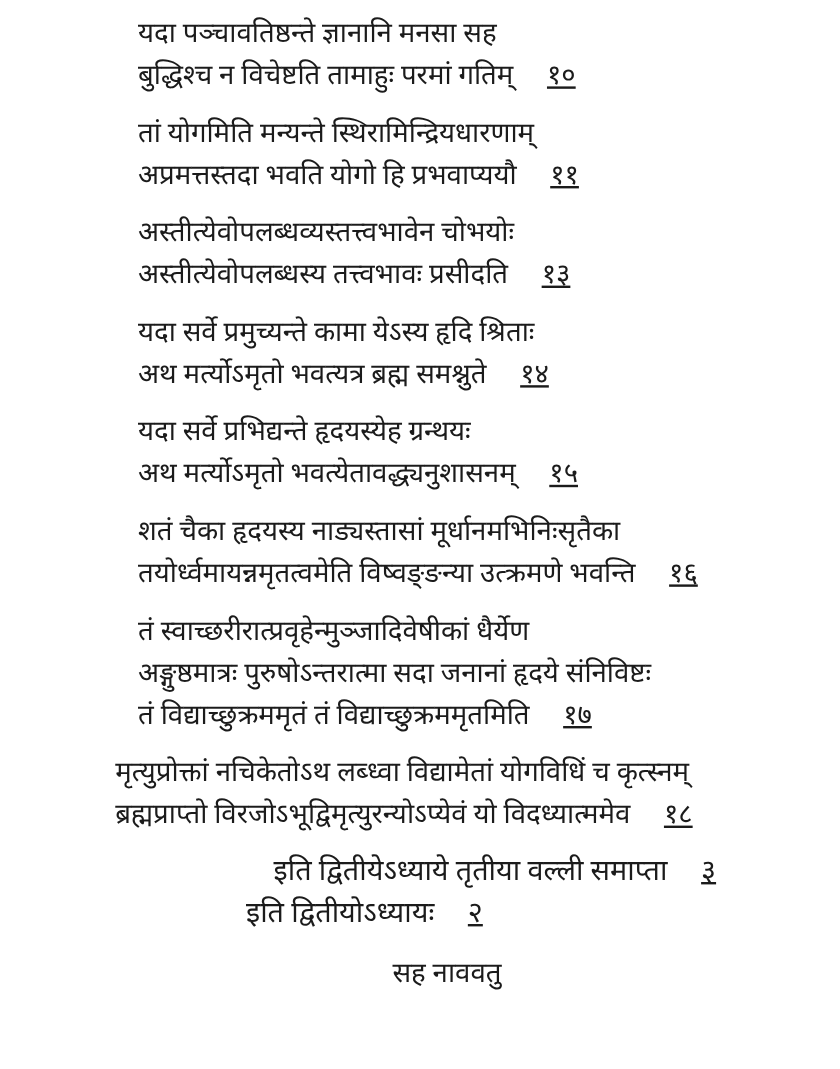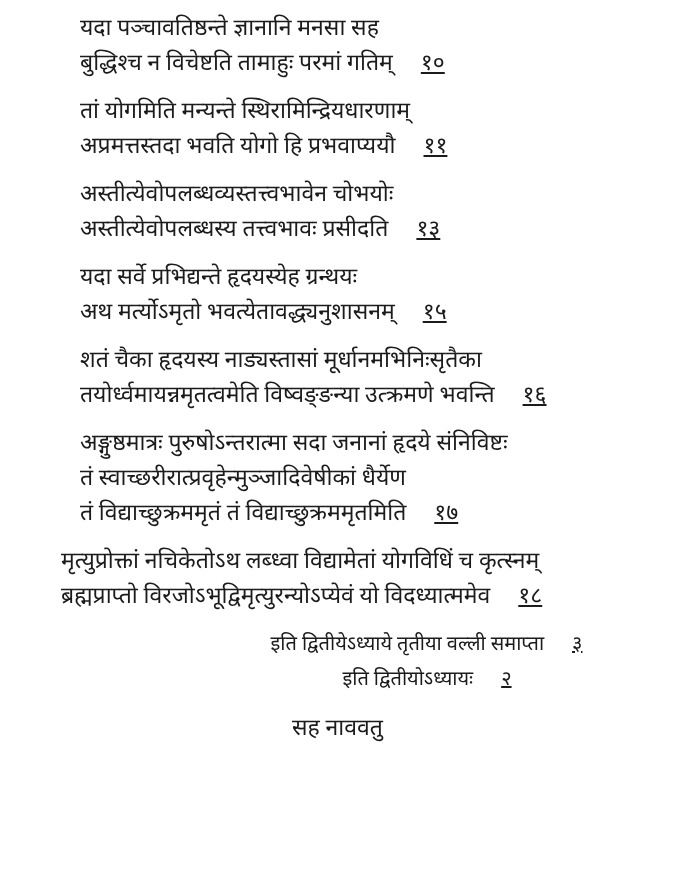--- a/index.html
+++ b/index.html
@@ -11,21 +11,21 @@
     width: 700px;
     height: 891px;
     overflow: hidden;
     font-family: "Liberation Serif", "DejaVu Serif", serif;
     color: #1b1b1b;
   }
   .page {
     box-sizing: border-box;
     width: 700px;
     height: 891px;
-    padding: 10px 40px 0 80px;
+    padding: 10px 40px 0 115px;
     background: #ffffff;
   }
   .verse {
     margin: 0 0 13px 0;
   }
   .line {
     font-size: 23px;
     line-height: 35px;
     white-space: nowrap;
   }
@@ -35,27 +35,26 @@
     text-decoration: underline;
   }
   
   .outdent {
     margin-left: -19px;
   }
   .verse-last {
     margin-bottom: 13px;
   }
   .colophon-line {
-    font-size: 20px;
+    font-size: 24px;
     line-height: 35px;
     white-space: nowrap;
-    text-align: center;
   }
   .colophon-valli   { margin-left: 113px; }
-  .colophon-adhyaya { margin-left: 114px; }
+  .colophon-adhyaya { margin-left: 90px; }
   .benediction {
     font-size: 23px;
     line-height: 35px;
     margin-left: 212px;
     margin-top: 14px;
     white-space: nowrap;
   }
 </style>
 </head>
 <body>
@@ -71,34 +70,38 @@
     <div class="line"><span>तां योगमिति मन्यन्ते स्थिरामिन्द्रियधारणाम्</span></div>
     <div class="line"><span>अप्रमत्तस्तदा भवति योगो हि प्रभवाप्ययौ</span><span class="vnum">११</span></div>
   </div>
 
 
   <div class="verse">
     <div class="line"><span>अस्तीत्येवोपलब्धव्यस्तत्त्वभावेन चोभयोः</span></div>
     <div class="line"><span>अस्तीत्येवोपलब्धस्य तत्त्वभावः प्रसीदति</span><span class="vnum">१३</span></div>
   </div>
 
+  <div class="verse">
+    <div class="line"><span>यदा सर्वे प्रमुच्यन्ते कामा येऽस्य हृदि श्रिताः</span></div>
+    <div class="line"><span>अथ मर्त्योऽमृतो भवत्यत्र ब्रह्म समश्नुते</span><span class="vnum">१४</span></div>
+  </div>
 
   <div class="verse">
     <div class="line"><span>यदा सर्वे प्रभिद्यन्ते हृदयस्येह ग्रन्थयः</span></div>
     <div class="line"><span>अथ मर्त्योऽमृतो भवत्येतावद्ध्यनुशासनम्</span><span class="vnum">१५</span></div>
   </div>
 
   <div class="verse">
     <div class="line"><span>शतं चैका हृदयस्य नाड्यस्तासां मूर्धानमभिनिःसृतैका</span></div>
     <div class="line"><span>तयोर्ध्वमायन्नमृतत्वमेति विष्वङ्ङन्या उत्क्रमणे भवन्ति</span><span class="vnum">१६</span></div>
   </div>
 
   <div class="verse">
+    <div class="line"><span>तं स्वाच्छरीरात्प्रवृहेन्मुञ्जादिवेषीकां धैर्येण</span></div>
     <div class="line"><span>अङ्गुष्ठमात्रः पुरुषोऽन्तरात्मा सदा जनानां हृदये संनिविष्टः</span></div>
-    <div class="line"><span>तं स्वाच्छरीरात्प्रवृहेन्मुञ्जादिवेषीकां धैर्येण</span></div>
     <div class="line"><span>तं विद्याच्छुक्रममृतं तं विद्याच्छुक्रममृतमिति</span><span class="vnum">१७</span></div>
   </div>
 
   <div class="verse verse-last outdent">
     <div class="line"><span>मृत्युप्रोक्तां नचिकेतोऽथ लब्ध्वा विद्यामेतां योगविधिं च कृत्स्नम्</span></div>
     <div class="line"><span>ब्रह्मप्राप्तो विरजोऽभूद्विमृत्युरन्योऽप्येवं यो विदध्यात्ममेव</span><span class="vnum">१८</span></div>
   </div>
 
   <div class="colophon-line colophon-valli">
     <span>इति द्वितीयेऽध्याये तृतीया वल्ली समाप्ता</span><span class="vnum">३</span>

